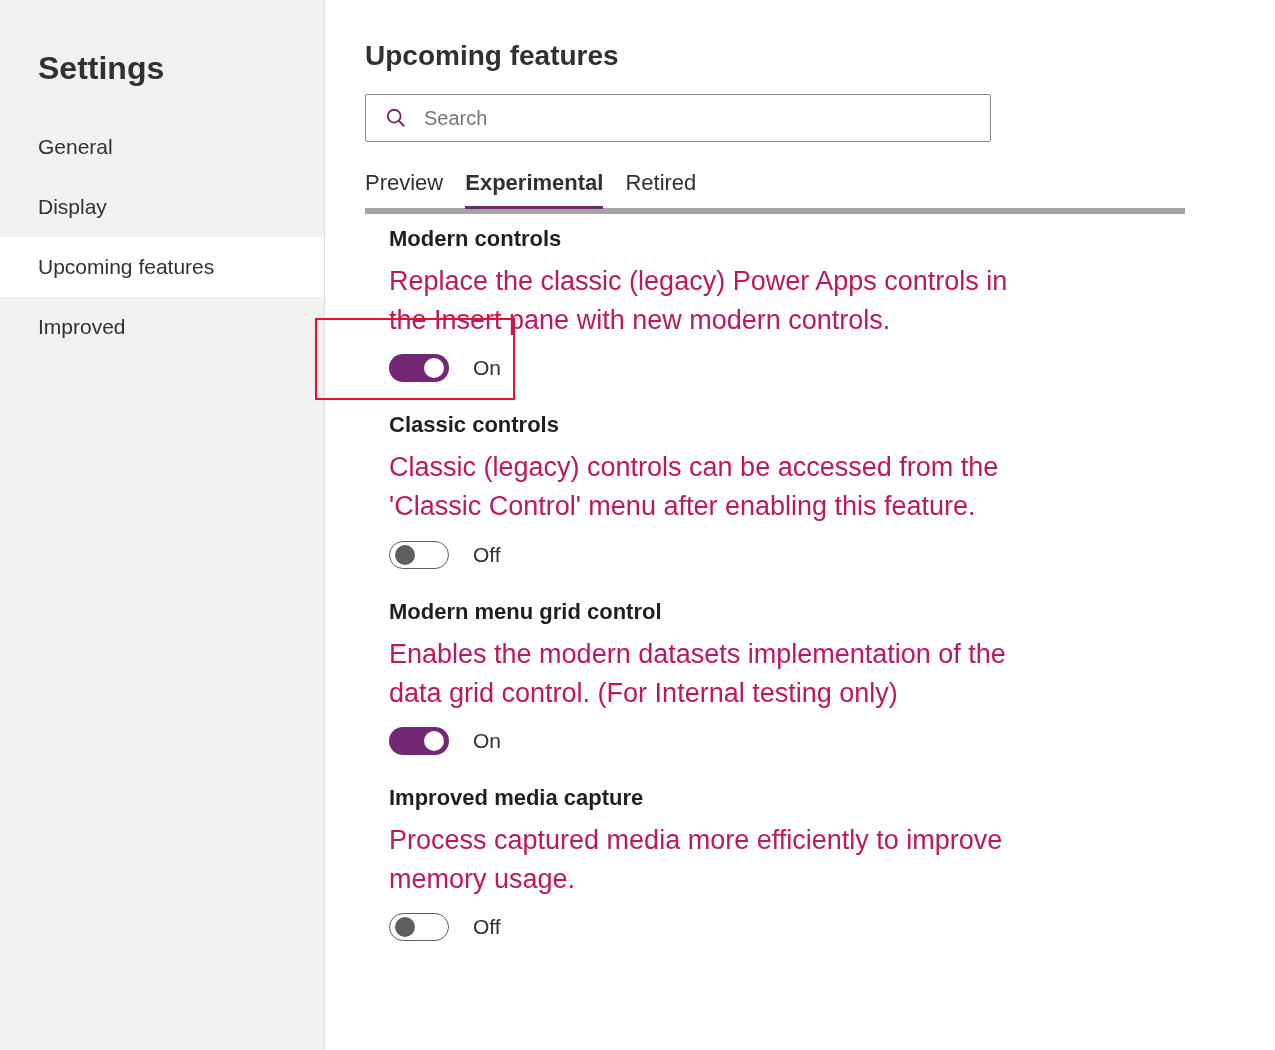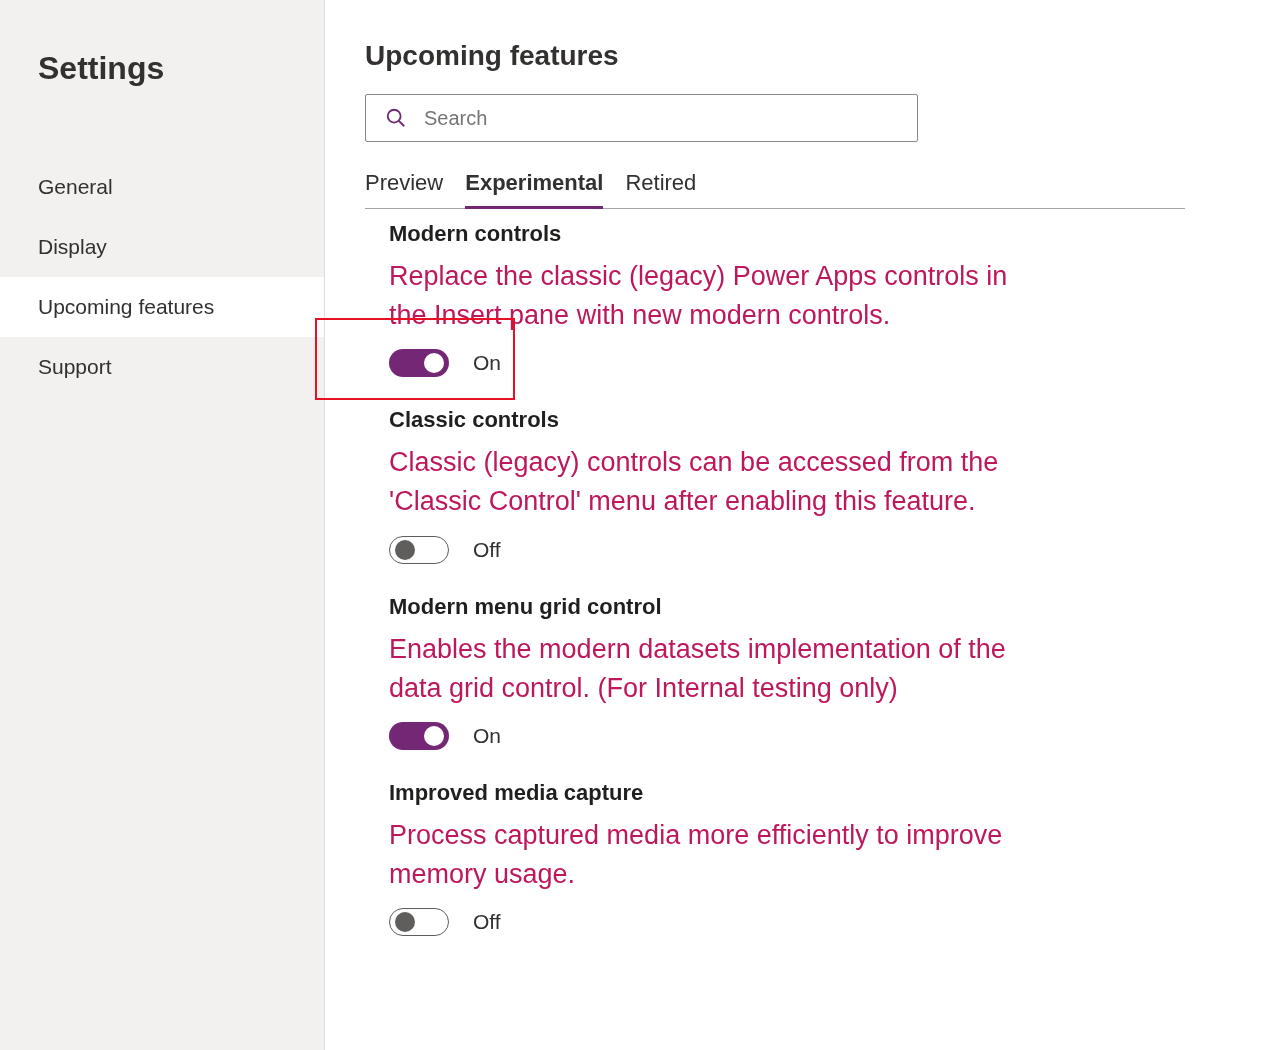--- a/index.html
+++ b/index.html
@@ -18,21 +18,21 @@
     .sidebar {
       width: 325px;
       background: #f3f1ef;
       border-right: 1px solid #e0dedb;
       padding-top: 50px;
     }
     .sidebar-title {
       font-size: 32px;
       font-weight: 600;
       padding-left: 38px;
-      margin-bottom: 70px;
+      margin-bottom: 30px;
     }
     .sidebar-item {
       padding: 18px 38px;
       font-size: 21px;
       cursor: pointer;
     }
     .sidebar-item.active {
       background: #ffffff;
       font-weight: 400;
     }
@@ -40,21 +40,21 @@
       flex: 1;
       padding: 40px 0 40px 40px;
     }
     .main-title {
       font-size: 28px;
       font-weight: 700;
       margin-bottom: 22px;
     }
     .search-wrapper {
       position: relative;
-      width: 553px;
+      width: 626px;
       margin-bottom: 20px;
     }
     .search-wrapper svg {
       position: absolute;
       top: 50%;
       transform: translateY(-50%);
       left: 20px;
       width: 22px;
       height: 22px;
     }
@@ -64,21 +64,21 @@
       padding-left: 58px;
       font-size: 20px;
       border: 1px solid #8a8886;
       border-radius: 2px;
       color: #605e5c;
       outline: none;
     }
     .tabs {
       display: flex;
       gap: 22px;
-      border-bottom: 1px solid #a3a3a3;
+      border-bottom: 6px solid #a3a3a3;
       width: 820px;
       margin-bottom: 12px;
     }
     .tab {
       padding: 8px 0 10px 0;
       font-size: 22px;
       color: #323130;
       cursor: pointer;
     }
     .tab.active {
@@ -152,21 +152,21 @@
     }
   </style>
 </head>
 <body>
 
 <div class="sidebar">
   <div class="sidebar-title">Settings</div>
   <div class="sidebar-item">General</div>
   <div class="sidebar-item">Display</div>
   <div class="sidebar-item active">Upcoming features</div>
-  <div class="sidebar-item">Support</div>
+  <div class="sidebar-item">Improved</div>
 </div>
 
 <div class="main">
   <div class="main-inner">
     <div class="main-title">Upcoming features</div>
 
     <div class="search-wrapper">
       <svg viewBox="0 0 24 24" fill="none" stroke="#742774" stroke-width="2">
         <circle cx="10" cy="10" r="7"></circle>
         <line x1="21" y1="21" x2="15" y2="15"></line>

